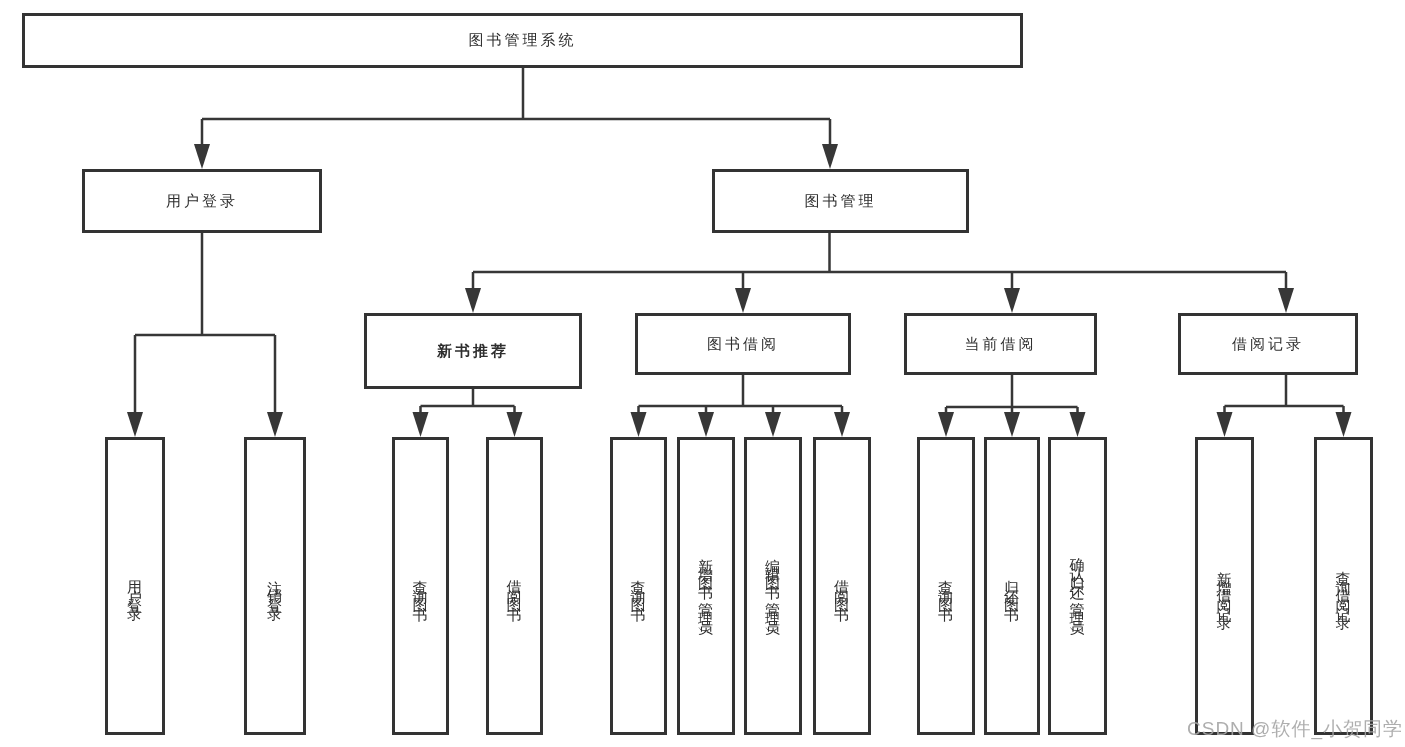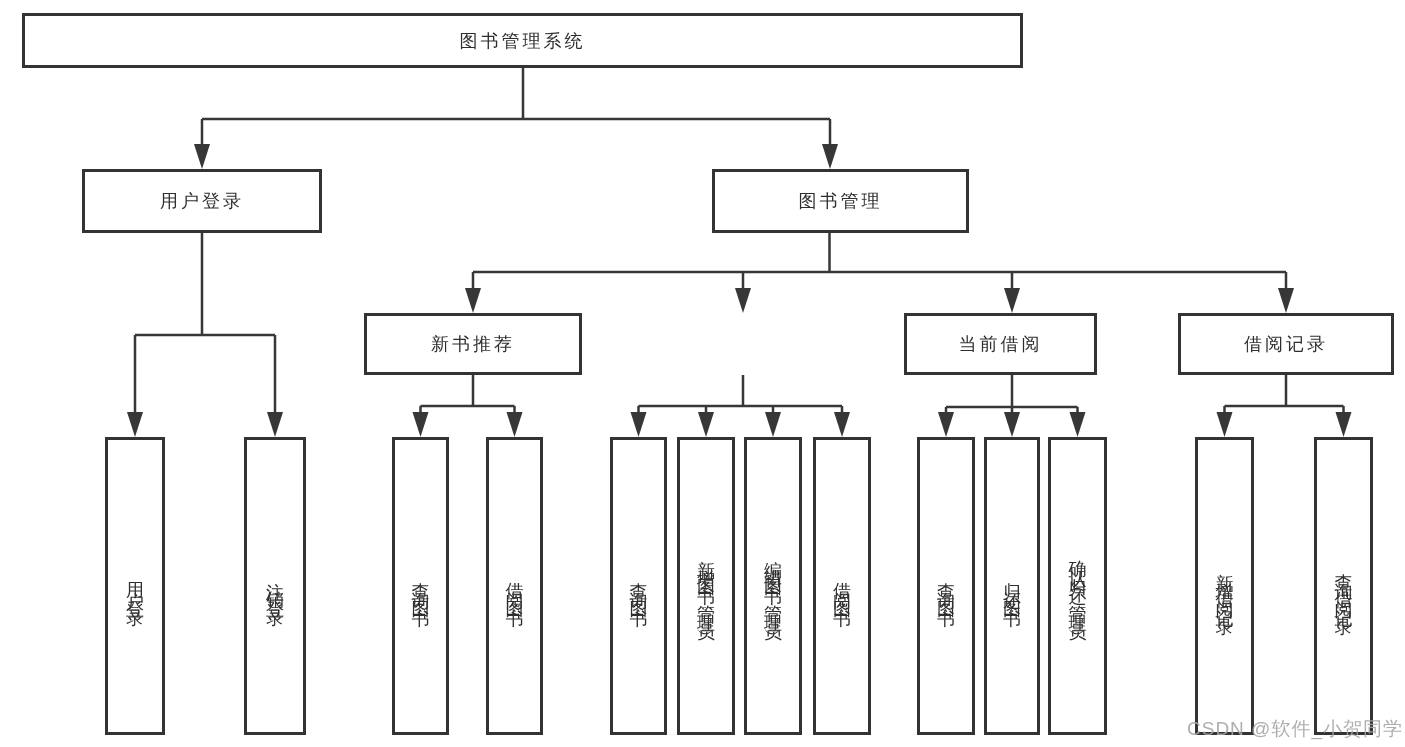--- a/index.html
+++ b/index.html
@@ -24,21 +24,21 @@
   .box {
     position: absolute;
     box-sizing: border-box;
     background: #ffffff;
     border: 3px solid #333333;
     color: #2e2e2e;
     display: flex;
     align-items: center;
     justify-content: center;
     z-index: 2;
-    font-size: 18px;
+    font-size: 15px;
   }
   .h-box {
     letter-spacing: 3px;
     white-space: nowrap;
   }
   .v-box {
     writing-mode: vertical-rl;
     text-orientation: mixed;
     letter-spacing: 9px;
     line-height: 1;
@@ -97,23 +97,24 @@
       <polygon points="1216.5,412 1232.5,412 1224.5,437"></polygon>
       <polygon points="1335.5,412 1351.5,412 1343.5,437"></polygon>
     </g>
   </svg>
 
   <div class="box h-box" style="left:22px; top:13px; width:1001px; height:55px;">图书管理系统</div>
 
   <div class="box h-box" style="left:82px; top:169px; width:240px; height:64px;">用户登录</div>
   <div class="box h-box" style="left:712px; top:169px; width:257px; height:64px;">图书管理</div>
 
-  <div class="box h-box" style="left:364px; top:313px; width:218px; height:62px;">新书推荐</div>
+  <div class="box h-box" style="left:364px; top:313px; width:218px; height:76px;font-weight:bold;">新书推荐</div>
+  <div class="box h-box" style="left:635px; top:313px; width:216px; height:62px;">图书借阅</div>
   <div class="box h-box" style="left:904px; top:313px; width:193px; height:62px;">当前借阅</div>
-  <div class="box h-box" style="left:1178px; top:313px; width:216px; height:62px;">借阅记录</div>
+  <div class="box h-box" style="left:1178px; top:313px; width:180px; height:62px;">借阅记录</div>
 
   <div class="box v-box" style="left:105px; top:437px; width:60px; height:298px;">用户登录</div>
   <div class="box v-box" style="left:244px; top:437px; width:62px; height:298px;">注销登录</div>
 
   <div class="box v-box" style="left:392px; top:437px; width:57px; height:298px;">查询图书</div>
   <div class="box v-box" style="left:486px; top:437px; width:57px; height:298px;">借阅图书</div>
 
   <div class="box v-box" style="left:610px; top:437px; width:57px; height:298px;">查询图书</div>
   <div class="box v-box" style="left:677px; top:437px; width:58px; height:298px;">新增图书（管理员）</div>
   <div class="box v-box" style="left:744px; top:437px; width:58px; height:298px;">编辑图书（管理员）</div>

